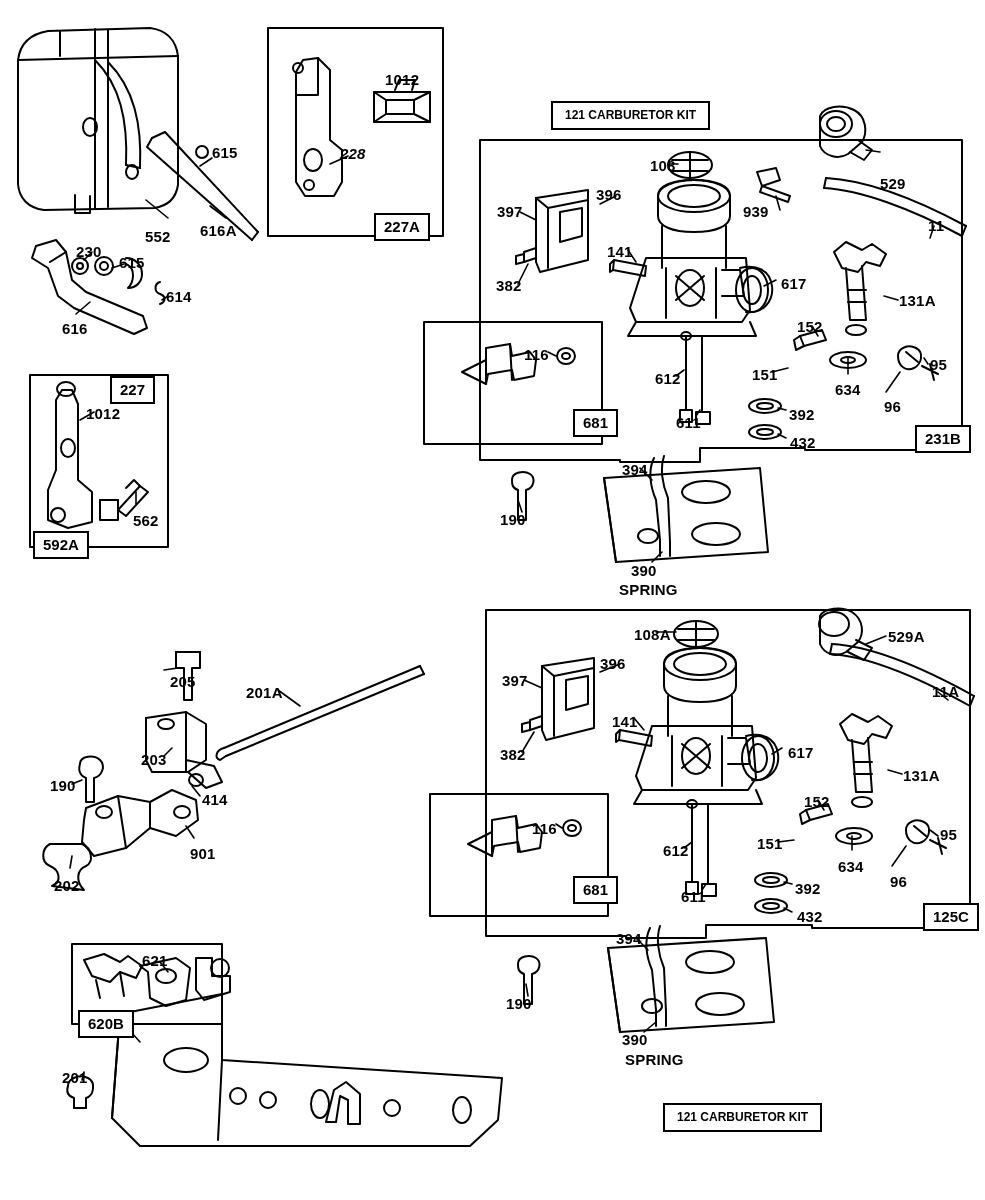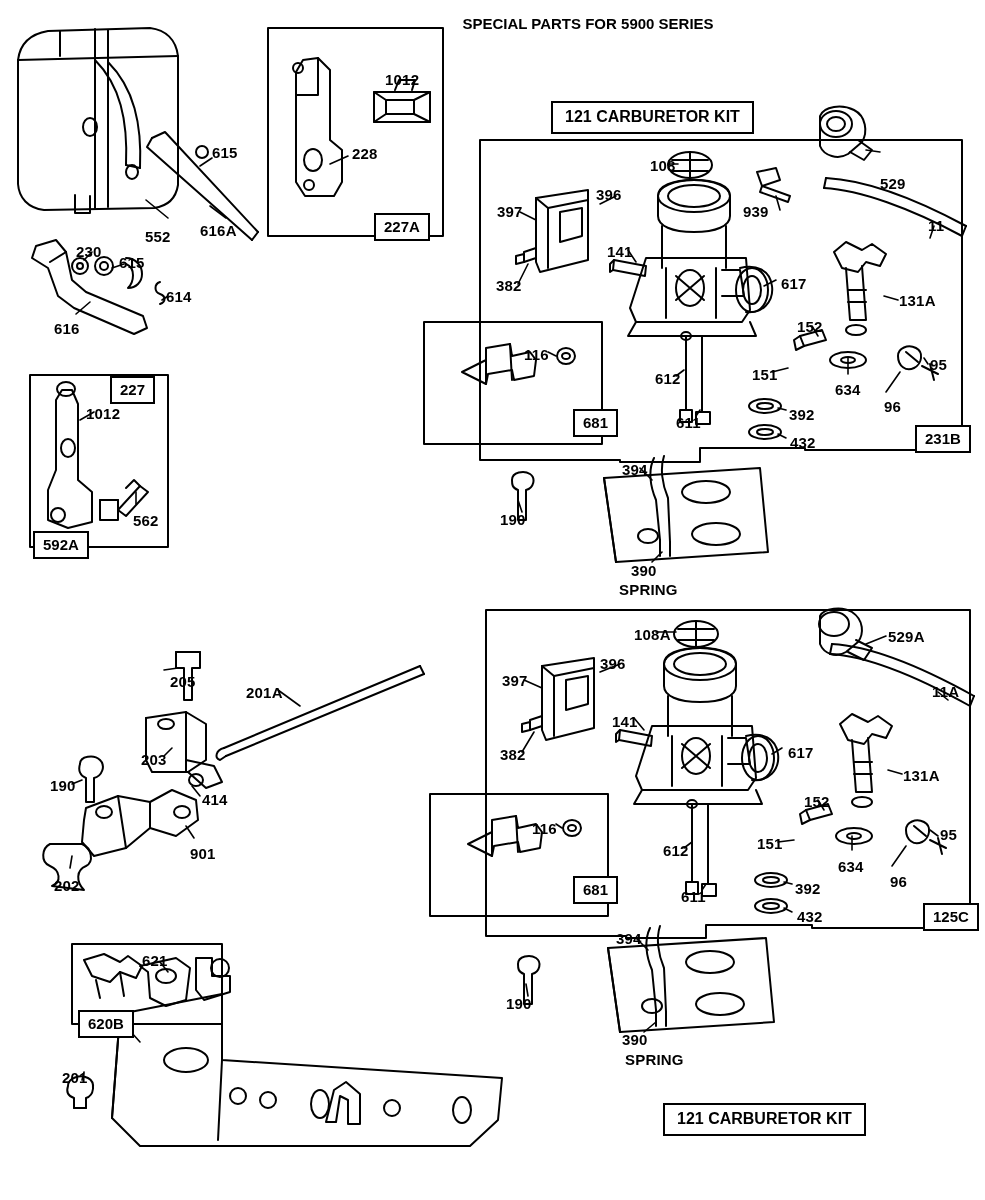--- a/index.html
+++ b/index.html
@@ -35,21 +35,21 @@
     font-size: 15px;
     font-weight: bold;
     border: 2px solid #000;
     background: #fff;
     padding: 3px 8px 4px 8px;
     white-space: nowrap;
     text-align: center;
   }
   .kit {
     position: absolute;
-    font-size: 16px;
+    font-size: 12px;
     font-weight: bold;
     border: 2px solid #000;
     background: #fff;
     padding: 5px 12px 6px 12px;
     white-space: nowrap;
     text-align: center;
   }
   svg.art {
     position: absolute;
     left: 0;
@@ -433,45 +433,44 @@
         <path d="M528,996 L526,984"></path>
         <path d="M644,1032 L656,1022"></path>
         <path d="M84,1072 L82,1080"></path>
         <path d="M160,962 L168,972"></path>
         <path d="M122,1022 L140,1042"></path>
       </g>
     </g>
   </svg>
 
   <div class="title" style="left:378px; top:14px; width:420px; line-height:19px;">
-    <div>SPECIAL PARTS FOR 5900 SERIES</div>
   </div>
 
   <div class="kit" style="left:551px; top:101px;">121 CARBURETOR KIT</div>
   <div class="kit" style="left:663px; top:1103px;">121 CARBURETOR KIT</div>
 
   <div class="boxlbl" style="left:374px; top:213px;">227A</div>
   <div class="boxlbl" style="left:110px; top:376px;">227</div>
   <div class="boxlbl" style="left:33px;  top:531px;">592A</div>
   <div class="boxlbl" style="left:573px; top:409px;">681</div>
   <div class="boxlbl" style="left:915px; top:425px;">231B</div>
   <div class="boxlbl" style="left:573px; top:876px;">681</div>
   <div class="boxlbl" style="left:923px; top:903px;">125C</div>
   <div class="boxlbl" style="left:78px;  top:1010px;">620B</div>
 
   <div id="callout-layer">
       <div class="lbl" style="left: 385px; top: 71px;">1012</div>
       <div class="lbl" style="left: 212px; top: 144px;">615</div>
-      <div class="lbl" style="left: 352px; top: 145px;">228</div>
+      <div class="lbl" style="left: 340px; top: 145px; font-style: italic;">228</div>
       <div class="lbl" style="left: 145px; top: 216px; margin-top: 12px;">552</div>
       <div class="lbl" style="left: 200px; top: 222px;">616A</div>
       <div class="lbl" style="left: 76px; top: 243px;">230</div>
       <div class="lbl" style="left: 119px; top: 254px;">615</div>
       <div class="lbl" style="left: 166px; top: 288px;">614</div>
-      <div class="lbl" style="left: 54px; top: 320px;">616</div>
+      <div class="lbl" style="left: 62px; top: 320px;">616</div>
       <div class="lbl" style="left: 86px; top: 405px;">1012</div>
       <div class="lbl" style="left: 133px; top: 512px;">562</div>
       <div class="lbl" style="left: 650px; top: 157px;">108</div>
       <div class="lbl" style="left: 880px; top: 143px; margin-top: 32px;">529</div>
       <div class="lbl" style="left: 596px; top: 186px;">396</div>
       <div class="lbl" style="left: 743px; top: 203px;">939</div>
       <div class="lbl" style="left: 497px; top: 203px;">397</div>
       <div class="lbl" style="left: 928px; top: 217px;">11</div>
       <div class="lbl" style="left: 607px; top: 243px;">141</div>
       <div class="lbl" style="left: 781px; top: 275px;">617</div>

